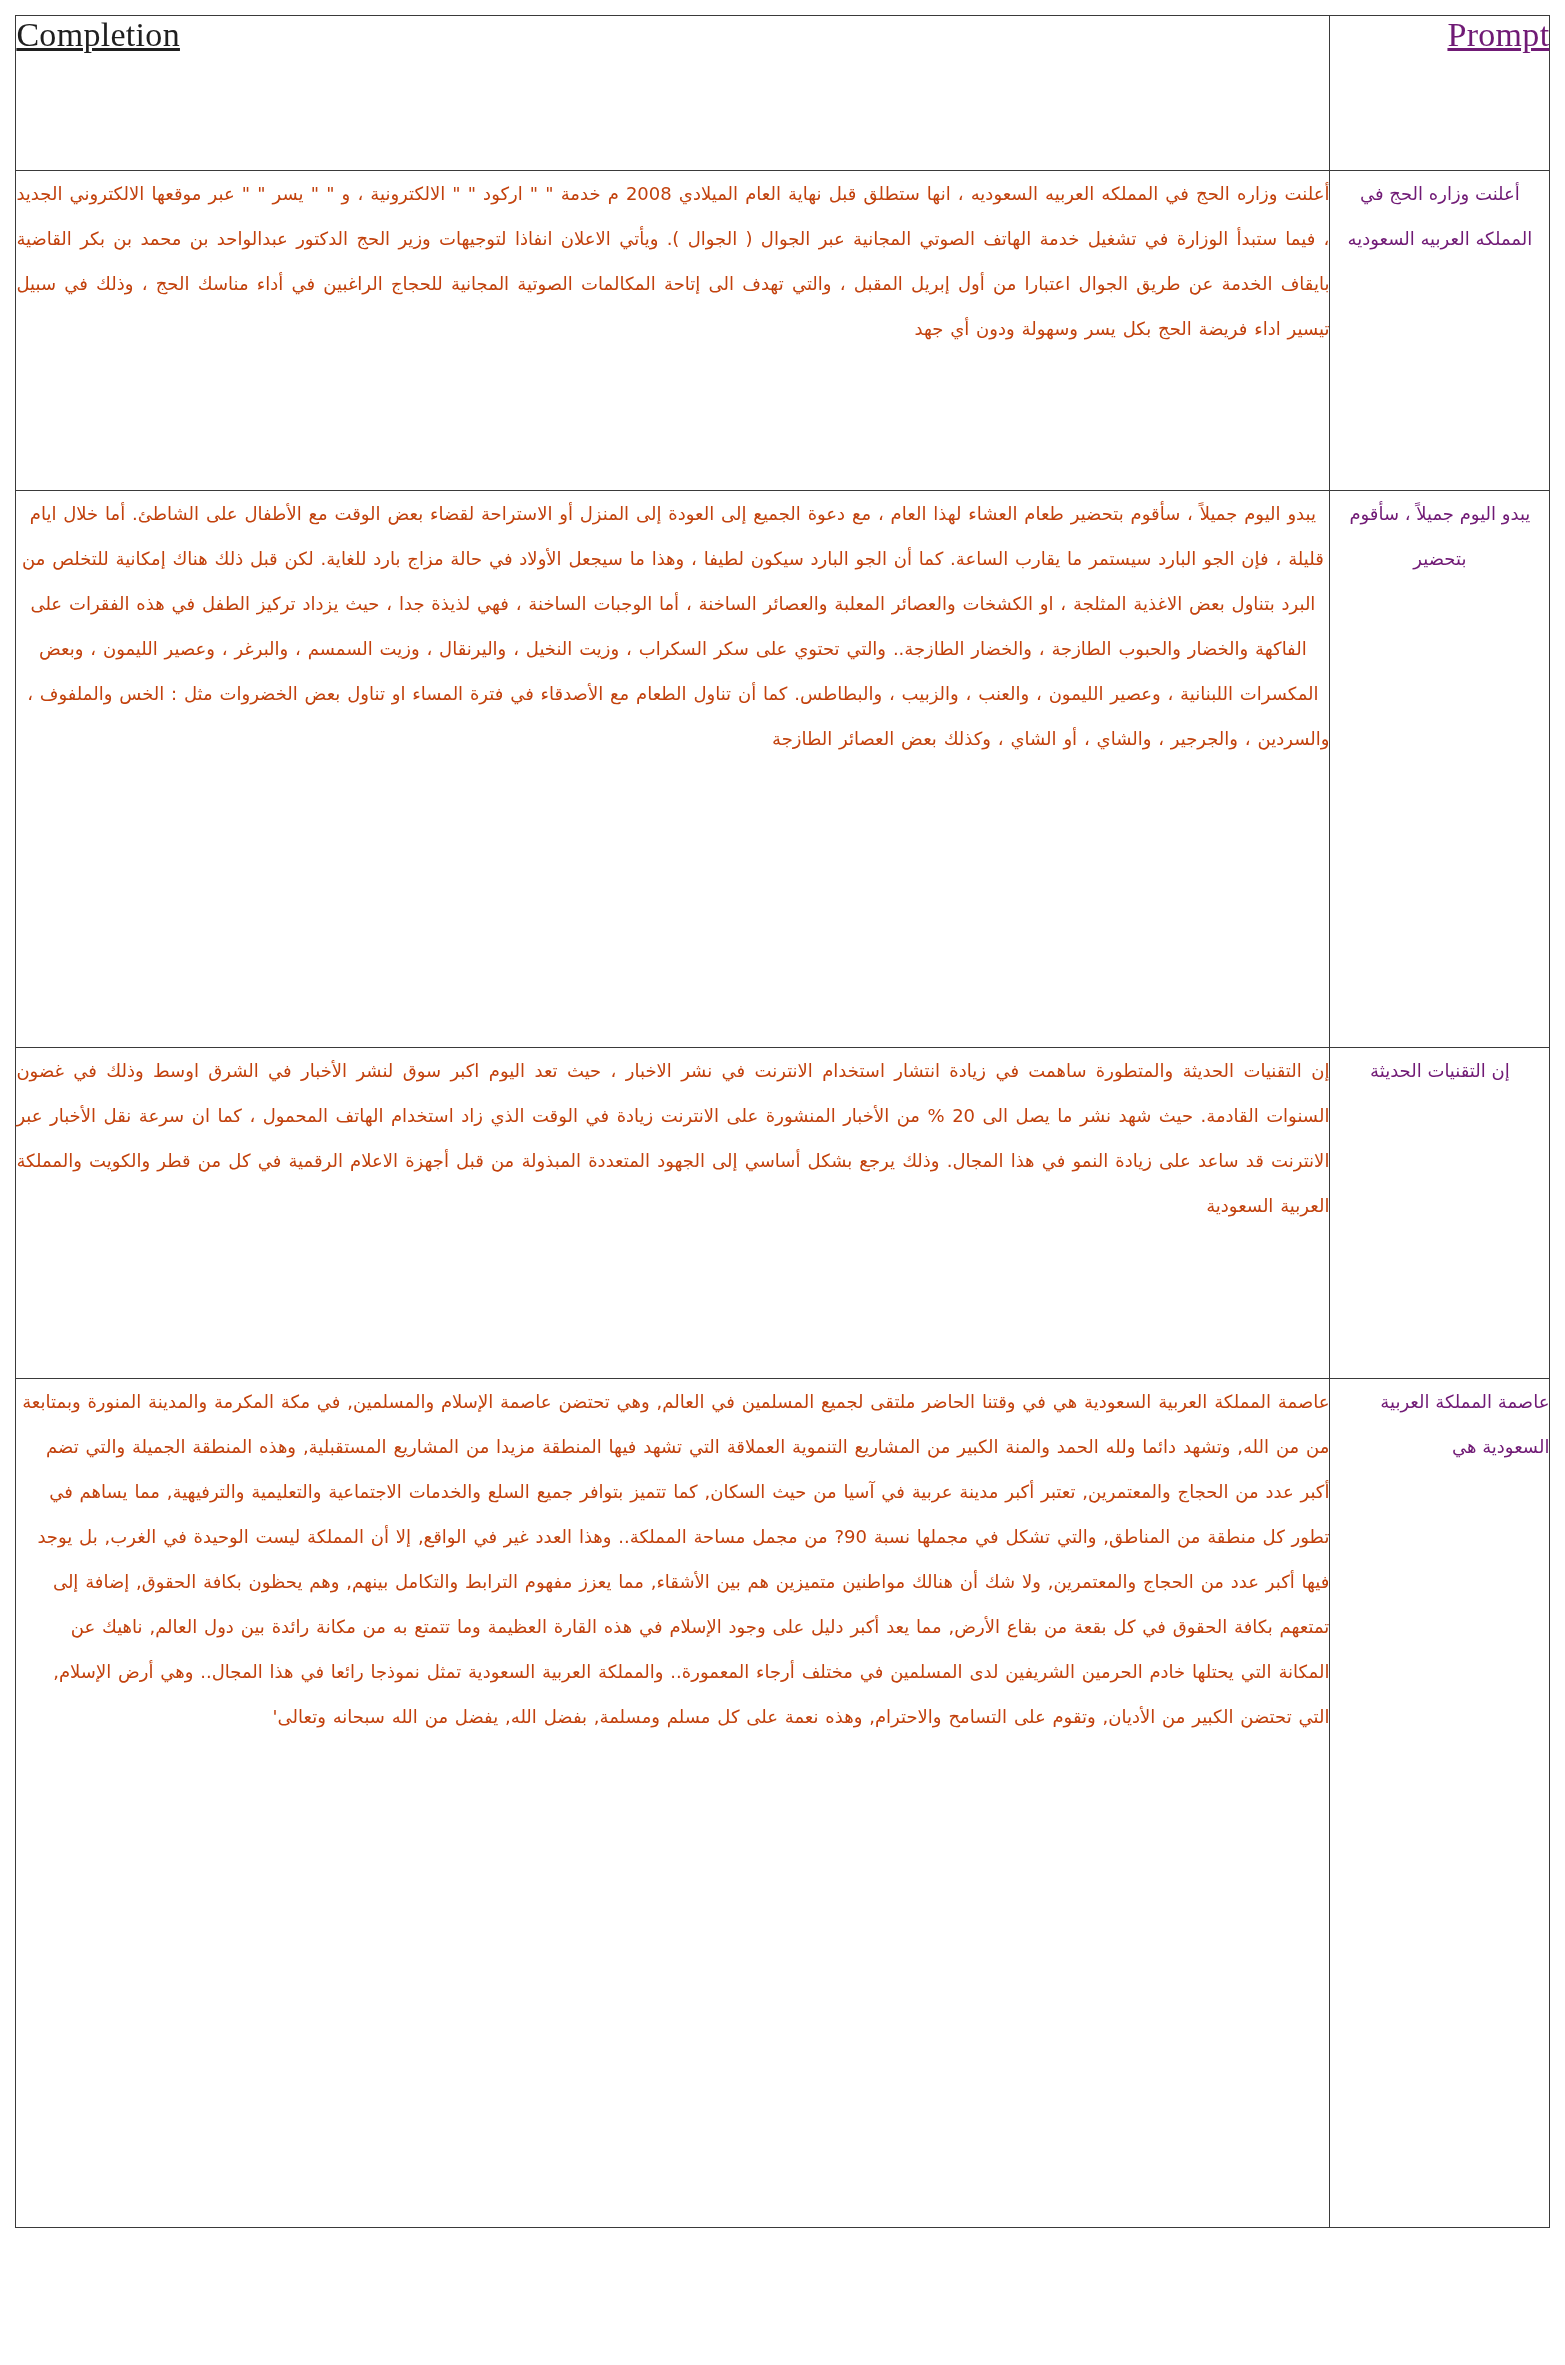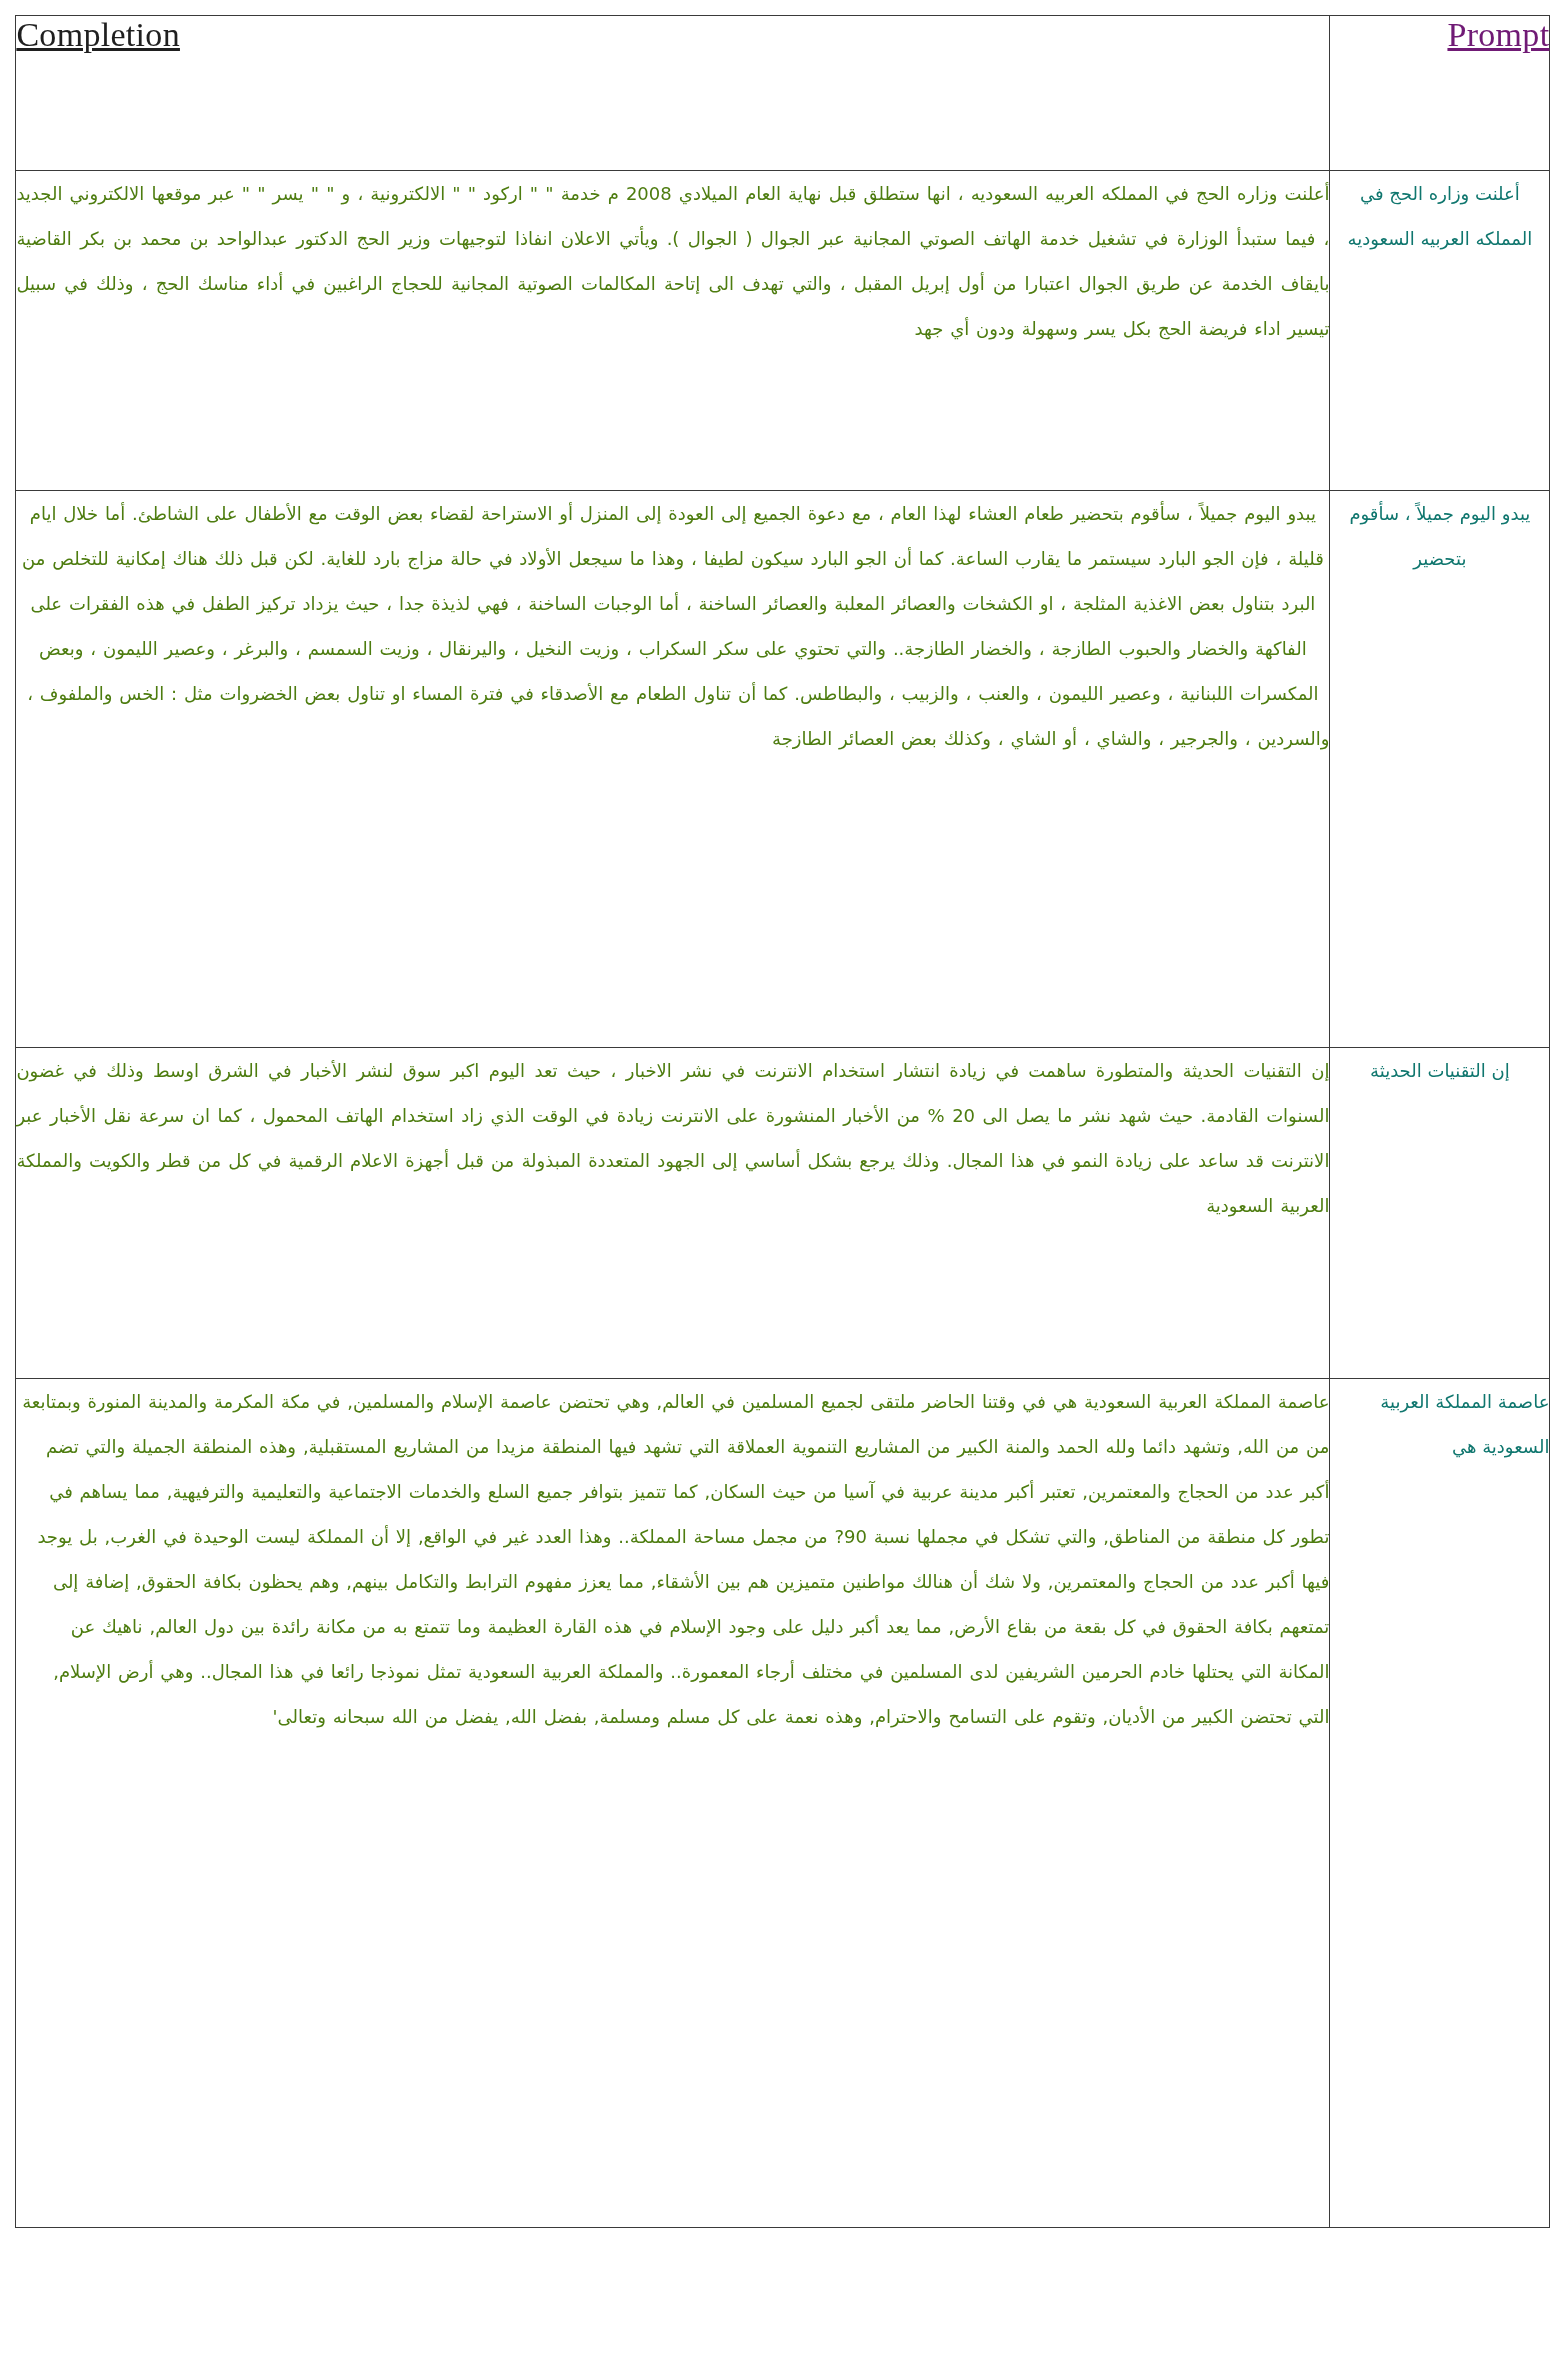--- a/index.html
+++ b/index.html
@@ -67,32 +67,32 @@
   
   .completion-cell {
     direction: rtl;
     text-align: justify;
     text-align-last: right;
     unicode-bidi: embed;
     font-family: "DejaVu Sans", "Liberation Sans", sans-serif;
     font-size: 18px;
     line-height: 45px;
     padding: 24px 23px 24px 23px;
-    color: #4d7c0f;
+    color: #c2410c;
     word-spacing: 1.1px;
   }
   .prompt-cell {
     direction: rtl;
     text-align: center;
     unicode-bidi: embed;
     font-family: "DejaVu Sans", "Liberation Sans", sans-serif;
     font-size: 18px;
     line-height: 45px;
     padding: 24px 16.5px 24px 16.5px;
-    color: #0f766e;
+    color: #701a75;
   }
   .row-1 .completion-cell,
   .row-1 .prompt-cell { height: 319px; }
   .row-2 .completion-cell,
   .row-2 .prompt-cell { height: 556px; text-align: center; }
   .row-3 .completion-cell,
   .row-3 .prompt-cell { height: 330px; }
   .row-4 .completion-cell,
   .row-4 .prompt-cell { height: 848px; text-align: right; }
 </style>

